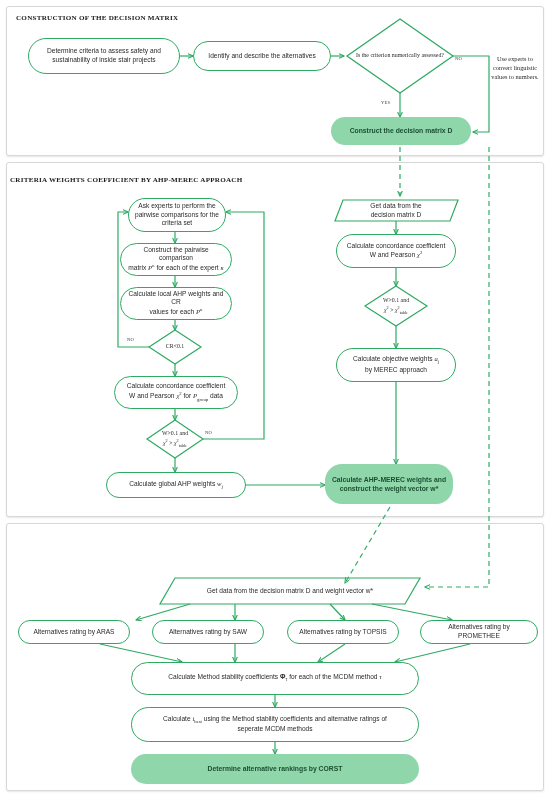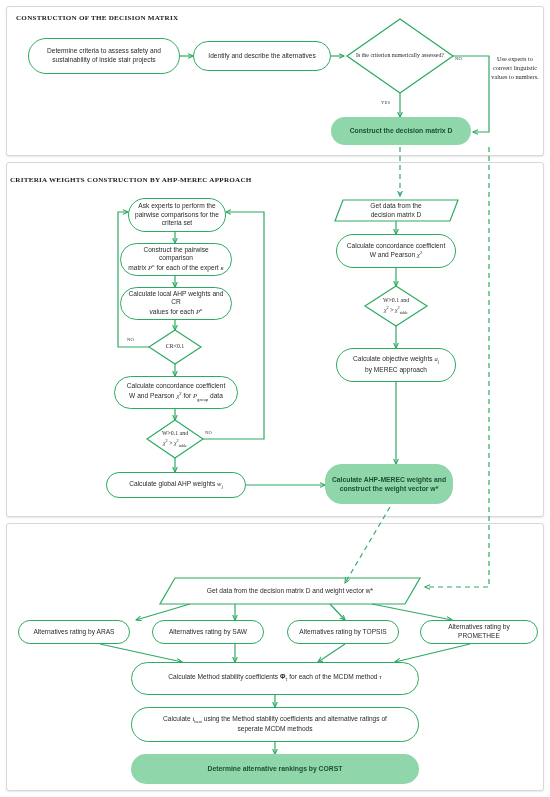--- a/index.html
+++ b/index.html
@@ -102,21 +102,21 @@
 </head>
 <body>
 
 <div id="canvas">
 
   <div class="panel" id="panel-1"></div>
   <div class="panel" id="panel-2"></div>
   <div class="panel" id="panel-3"></div>
 
   <div class="panel-title" id="title-1">CONSTRUCTION OF THE DECISION MATRIX</div>
-  <div class="panel-title" id="title-2">CRITERIA WEIGHTS CONSTRUCTION BY AHP-MEREC APPROACH</div>
+  <div class="panel-title" id="title-2">CRITERIA WEIGHTS COEFFICIENT BY AHP-MEREC APPROACH</div>
 
   <svg id="wires" viewBox="0 0 550 797">
     <defs>
       <marker id="ah" markerWidth="7" markerHeight="7" refX="5.4" refY="2.6" orient="auto" markerUnits="userSpaceOnUse">
         <path d="M0.4,0.3 L5.6,2.6 L0.4,4.9" fill="none" stroke="#2eaa62" stroke-width="1.1" stroke-linecap="round" stroke-linejoin="round"></path>
       </marker>
       <marker id="ahd" markerWidth="7" markerHeight="7" refX="5.4" refY="2.6" orient="auto" markerUnits="userSpaceOnUse">
         <path d="M0.4,0.3 L5.6,2.6 L0.4,4.9" fill="none" stroke="#3bb273" stroke-width="1.1" stroke-linecap="round" stroke-linejoin="round"></path>
       </marker>
     </defs>

